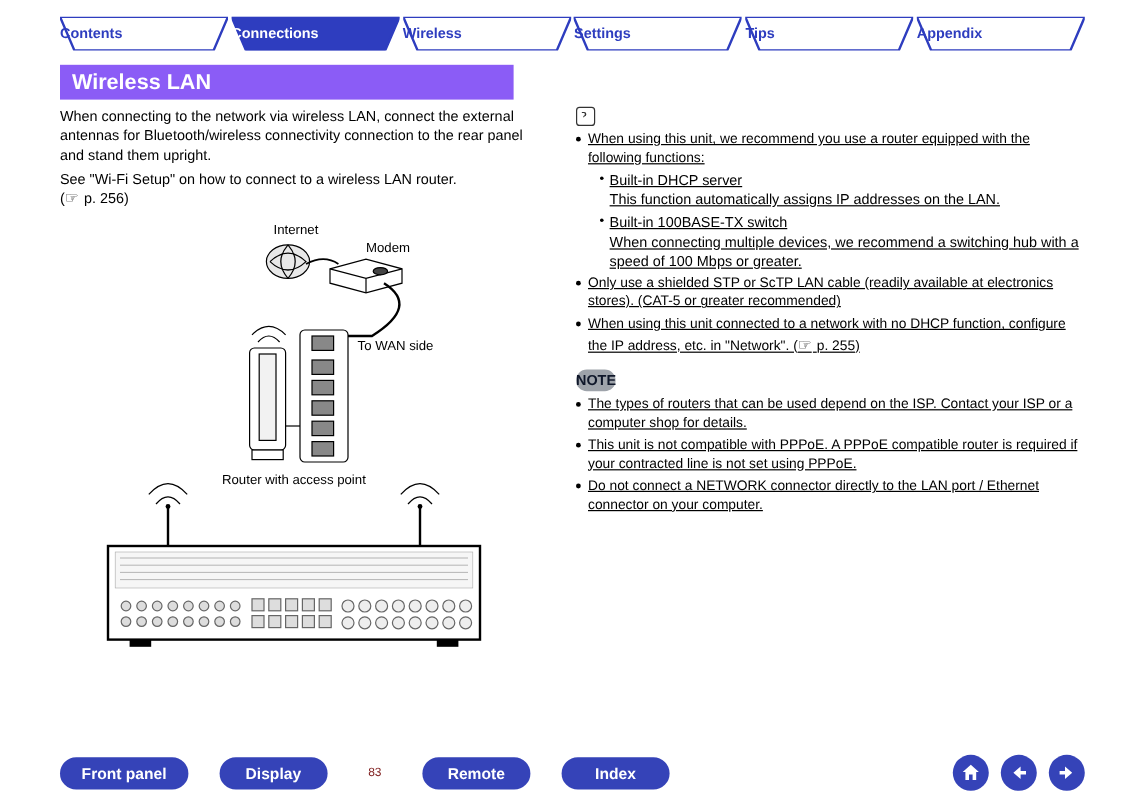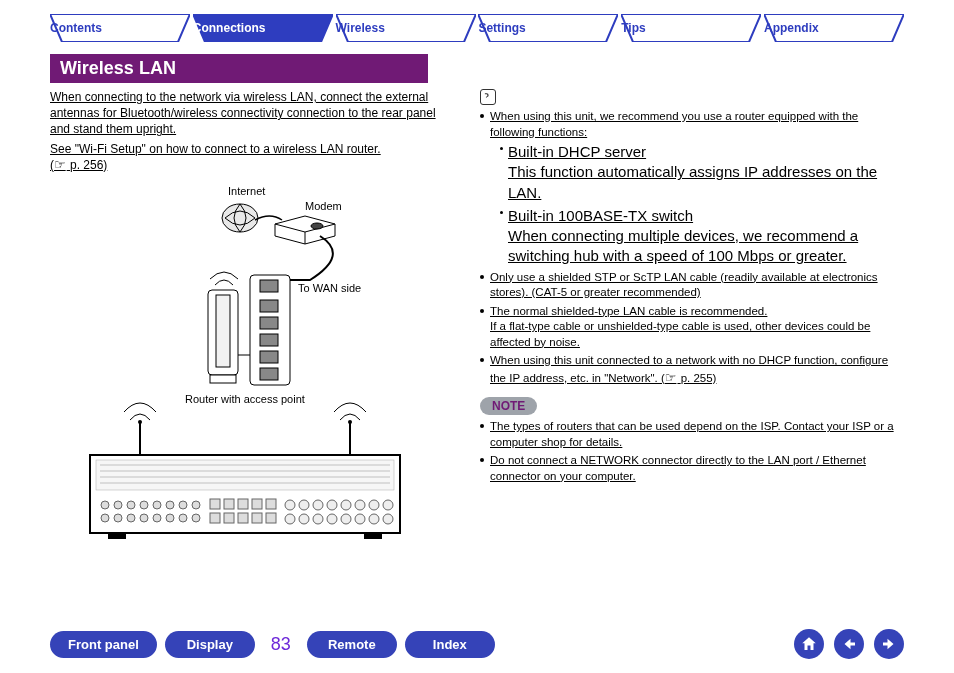--- a/index.html
+++ b/index.html
@@ -30,33 +30,33 @@
     cursor: pointer;
   }
   .tab svg { position: absolute; inset:0; width:100%; height:100%; }
   .tab span { position: relative; z-index: 2; }
   .tab.active { color: #fff; }
 
   
   .heading {
     margin: 12px 50px 6px 50px;
     width: 378px;
-    background: #701a75;
+    background: #8b5cf6;
     color: #fff;
     font-size: 18px;
     font-weight: bold;
     padding: 4px 10px;
   }
   
   .cols {
     display: flex;
     padding: 0 50px;
     gap: 30px;
   }
-  .col-left { width: 400px; text-decoration: underline; }
+  .col-left { width: 400px; }
   .col-right { flex: 1; }
   .intro { font-size: 12px; line-height: 1.35; margin-bottom: 4px; }
   .wifi-line { font-size: 12px; margin-top: 2px;}
   .pageref { font-size: 12px; margin-top: 1px; margin-bottom: 4px;}
 
   
   .diagram {
     margin-top: 8px;
     width: 380px;
     height: 360px;
@@ -79,53 +79,53 @@
     line-height: 1.35;
     margin-bottom: 3px;
   }
   ul.bullets > li::before {
     content: "";
     position: absolute; left:0; top:5px;
     width:4px; height:4px; background:#000; border-radius:50%;
   }
   ul.sub { list-style:none; padding-left: 10px; margin-top:2px;}
   ul.sub > li {
-    position: relative; padding-left: 8px; font-size:15px; line-height:1.35;
+    position: relative; padding-left: 8px; font-size:12px; line-height:1.35;
     margin-bottom:3px;
   }
   ul.sub > li::before {
     content:""; position:absolute; left:0; top:5px;
     width:3px; height:3px; background:#000; border-radius:50%;
   }
   .note-pill {
     display:inline-block;
-    background:#9ea3aa; color:#701a75;
+    background:#9ea3aa; color:#0f172a;
     font-weight:bold; font-size:12px;
-    padding:2px 12px; border-radius: 10px;
+    padding:2px 0; border-radius: 10px;
     margin: 8px 0 4px 0;
   }
 
   
   .bottom {
     position:absolute;
     left:0; right:0; bottom:14px;
     padding: 0 50px;
     display:flex;
     align-items:center;
-    gap: 8px;
+    gap: 26px;
   }
   .pill-btn {
     background:#3543b8; color:#fff;
     font-weight:bold; font-size:13px;
     padding:6px 18px; border-radius:14px;
     cursor:pointer;
     min-width:90px; text-align:center;
   }
   .page-num {
-    font-size:18px; color:#6d28d9;
+    font-size:10px; color:#7f1d1d;
     margin: 0 8px;
   }
   .nav-icons {
     margin-left:auto;
     display:flex; gap:10px; align-items:center;
   }
   .circ-btn {
     width:30px; height:30px; border-radius:50%;
     background:#3543b8; display:flex; align-items:center; justify-content:center;
     cursor:pointer;
@@ -325,31 +325,28 @@
             <span>This function automatically assigns IP addresses on the LAN.</span>
           </li>
           <li>
             <span>Built-in 100BASE-TX switch</span><br>
             <span>When connecting multiple devices, we recommend a switching hub with a speed of 100 Mbps or greater.</span>
           </li>
         </ul>
       </li>
       <li>Only use a shielded STP or ScTP LAN cable (readily available at electronics stores). (CAT-5 or greater recommended)</li>
       <li>
-        <span>The normal shielded-type LAN cable is recommended.</span><br>
-        <span>If a flat-type cable or unshielded-type cable is used, other devices could be affected by noise.</span>
-      </li>
-      <li>
         <span>When using this unit connected to a network with no DHCP function, configure the IP address, etc. in "Network".  (</span><span class="hand-icon">☞</span> <span>p. 255)</span>
       </li>
     </ul>
 
     <div class="note-pill">NOTE</div>
     <ul class="bullets">
       <li>The types of routers that can be used depend on the ISP. Contact your ISP or a computer shop for details.</li>
+      <li>This unit is not compatible with PPPoE. A PPPoE compatible router is required if your contracted line is not set using PPPoE.</li>
       <li>Do not connect a NETWORK connector directly to the LAN port / Ethernet connector on your computer.</li>
     </ul>
   </div>
 </div>
 
 <div class="bottom">
   <div class="pill-btn">Front panel</div>
   <div class="pill-btn">Display</div>
   <div class="page-num">83</div>
   <div class="pill-btn">Remote</div>

